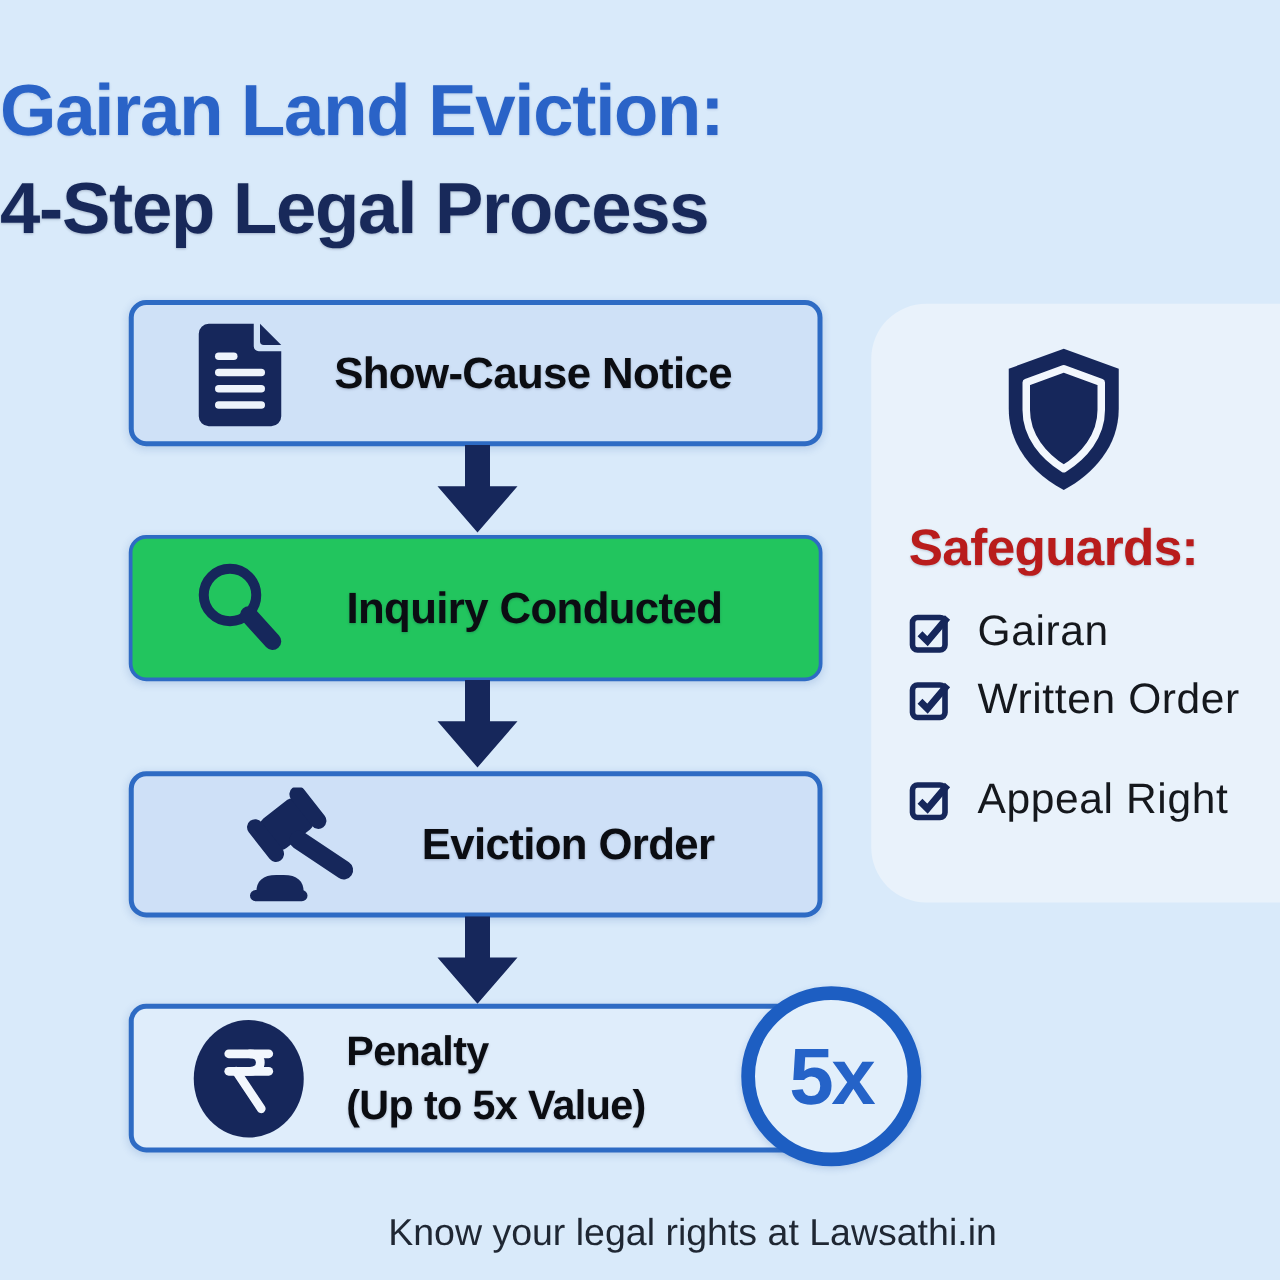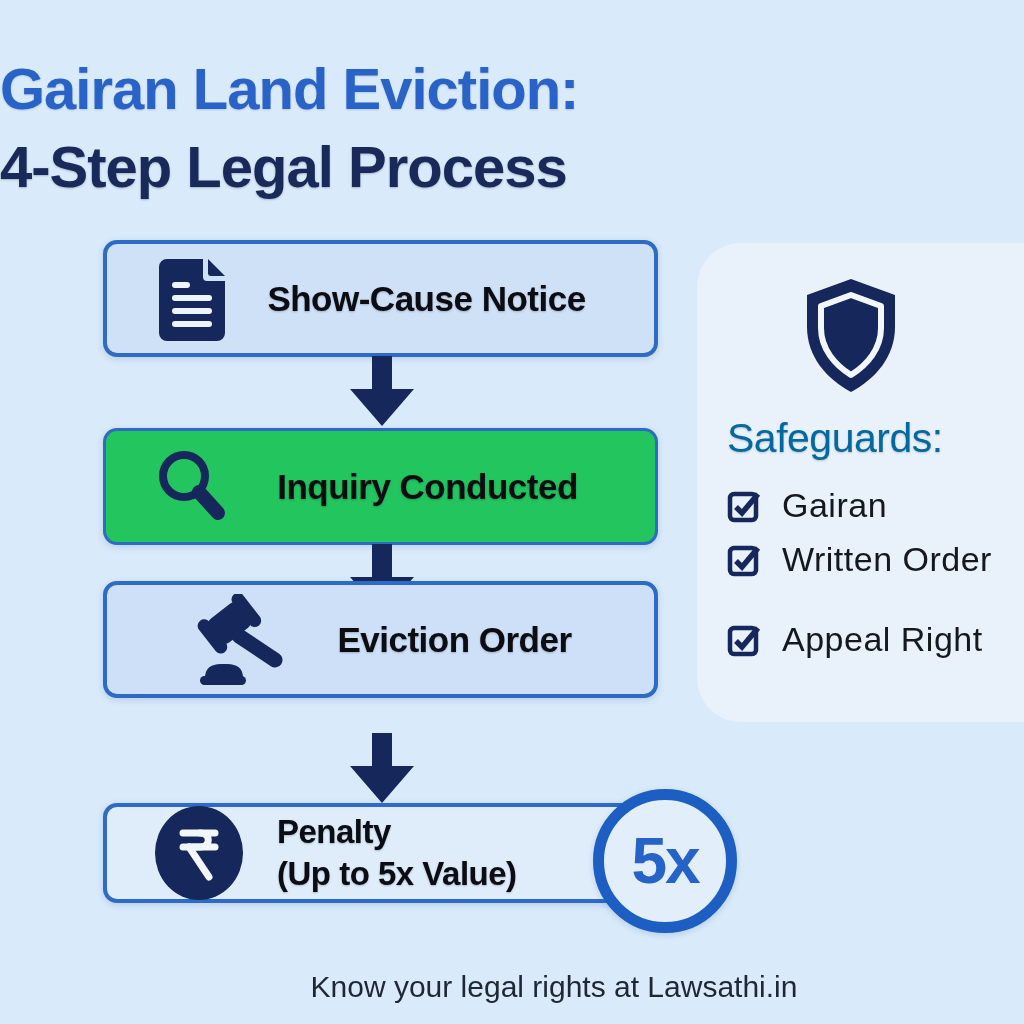--- a/index.html
+++ b/index.html
@@ -14,22 +14,22 @@
   .title .l1{color:#2a63c7;text-shadow:0 1px 2px rgba(30,70,150,.2);}
   .title .l2{color:#18295a;text-shadow:0 1px 2px rgba(10,25,60,.25);}
 
   
   .step-box{position:absolute;left:103px;width:555px;height:117px;
             box-sizing:border-box;border:4px solid #2e6bc4;border-radius:14px;
             display:flex;align-items:center;
             box-shadow:0 2px 7px rgba(30,80,160,.18);}
   #box1{top:240px;background:#cfe1f7;}
   #box2{top:428px;background:#22c55e;border-width:3px;}
-  #box3{top:581px;background:#cee0f7;padding-left:44px;}
-  #box4{top:803px;height:100px;background:#dfedfb;}
+  #box3{top:617px;background:#cee0f7;padding-left:44px;}
+  #box4{top:803px;height:119px;background:#dfedfb;}
   .step-icon{flex:0 0 auto;margin-left:46px;display:flex;align-items:center;}
   .step-label{flex:1;text-align:center;padding-right:34px;
               font-size:35px;font-weight:800;color:#0b0d12;letter-spacing:-0.5px;
               text-shadow:0 1px 2px rgba(10,25,60,.25);}
   .penalty-text{margin-left:32px;font-size:33px;font-weight:800;color:#0b0d12;
                 line-height:1.28;letter-spacing:-0.5px;
                 text-shadow:0 1px 2px rgba(10,25,60,.25);}
   .arrow{position:absolute;left:344px;width:76px;height:72px;}
   #arrow1{top:356px;} #arrow2{top:544px;} #arrow3{top:733px;}
 
@@ -38,21 +38,21 @@
             box-sizing:border-box;border:11px solid #1d5ec2;border-radius:50%;
             background:#e2effb;display:flex;align-items:center;justify-content:center;
             font-size:64px;font-weight:800;color:#2563c8;letter-spacing:-2px;
             box-shadow:0 2px 6px rgba(30,80,160,.2);}
 
   
   .panel{position:absolute;left:697px;top:243px;right:-30px;height:479px;
          background:#e9f2fb;border-radius:44px 0 0 44px;}
   .panel .shield{position:absolute;left:102px;top:32px;}
   .panel .heading{position:absolute;left:30px;top:172px;
-                  font-size:41px;font-weight:400;color:#0369a1;letter-spacing:-0.5px;
+                  font-size:41px;font-weight:700;color:#b91c1c;letter-spacing:-0.5px;
                   text-shadow:0 1px 2px rgba(10,25,60,.22);}
   .check-row{position:absolute;left:28px;display:flex;align-items:center;gap:17px;}
   #check0{top:242px;} #check1{top:296px;} #check2{top:376px;}
   .check-row .lbl{font-size:34px;font-weight:400;color:#15181d;letter-spacing:0.5px;}
 
   
   .footer{position:absolute;top:970px;left:0;width:1024px;text-align:center;
           font-size:30px;font-weight:400;color:#1f2733;padding-left:42px;}
   svg{display:block;}
 </style>

